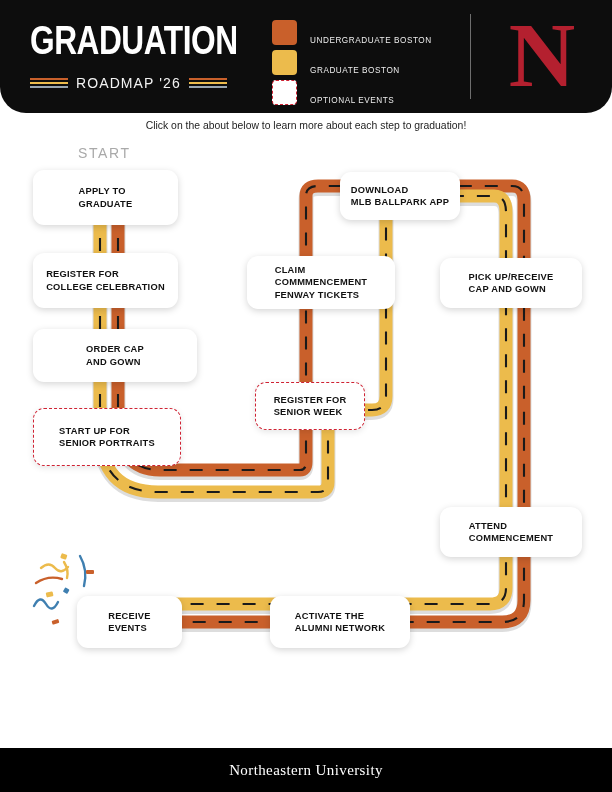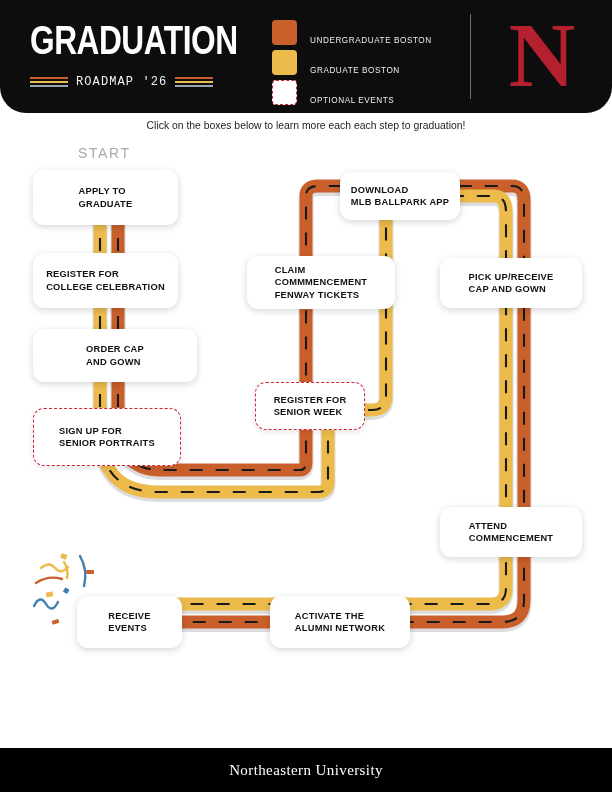--- a/index.html
+++ b/index.html
@@ -22,22 +22,22 @@
   .brand-title{
     color:#ffffff;font-weight:bold;font-size:33px;letter-spacing:-0.5px;
     font-family:"Liberation Sans", sans-serif;
     transform:scaleY(1.22) scaleX(0.96);transform-origin:left top;
     line-height:34px;white-space:nowrap;
   }
   .brand-sub-row{display:flex;align-items:center;gap:8px;margin-top:21px;}
   .stripes{width:38px;display:flex;flex-direction:column;gap:2px;}
   .stripes i{display:block;height:2px;width:100%;}
   .brand-sub{
-    color:#f2f2f2;font-size:12px;letter-spacing:1.1px;white-space:nowrap;
-    font-family:Liberation Mono, monospace;
+    color:#f2f2f2;font-size:14px;letter-spacing:1.1px;white-space:nowrap;
+    font-family:Liberation Sans, sans-serif;
   }
 
   .legend{position:absolute;left:272px;top:20px;}
   .legend-row{display:flex;align-items:flex-end;height:25px;margin-bottom:5px;}
   .swatch{width:25px;height:25px;border-radius:4px;flex:none;}
   .swatch.optional{background:#ffffff;border:1.6px dashed #cf2233;box-sizing:border-box;}
   .legend-label{
     color:#ededed;font-size:8.2px;letter-spacing:0.55px;margin-left:13px;white-space:nowrap;
   }
 
@@ -123,21 +123,21 @@
       <div class="legend-row">
         <span class="swatch optional"></span>
         <span class="legend-label">OPTIONAL EVENTS</span>
       </div>
     </div>
 
     <div class="hdr-divider"></div>
     <div class="logo-n">N</div>
   </div>
 
-  <div class="instruction">Click on the boxes below to learn more each each step to graduation!</div>
+  <div class="instruction">Click on the about below to learn more about each step to graduation!</div>
 
   <svg id="roads" viewBox="0 0 612 792">
     <defs>
 
       <path id="p-orange" fill="none" d="
         M 118 186
         L 118 418
         Q 118 470 160 470
         L 300 470
         Q 306 470 306 462
@@ -199,21 +199,21 @@
   </div>
 
   <div class="box" style="left:33px;top:329px;width:164px;height:53px;">
     <span>
       <span>ORDER CAP</span><br><span>AND GOWN</span>
     </span>
   </div>
 
   <div class="box optional" style="left:33px;top:408px;width:148px;height:58px;">
     <span>
-      <span>SIGN UP FOR</span><br><span>SENIOR PORTRAITS</span>
+      <span>START UP FOR</span><br><span>SENIOR PORTRAITS</span>
     </span>
   </div>
 
   <div class="box optional" style="left:255px;top:382px;width:110px;height:48px;">
     <span>
       <span>REGISTER FOR</span><br><span>SENIOR WEEK</span>
     </span>
   </div>
 
   <div class="box" style="left:247px;top:256px;width:148px;height:53px;">

